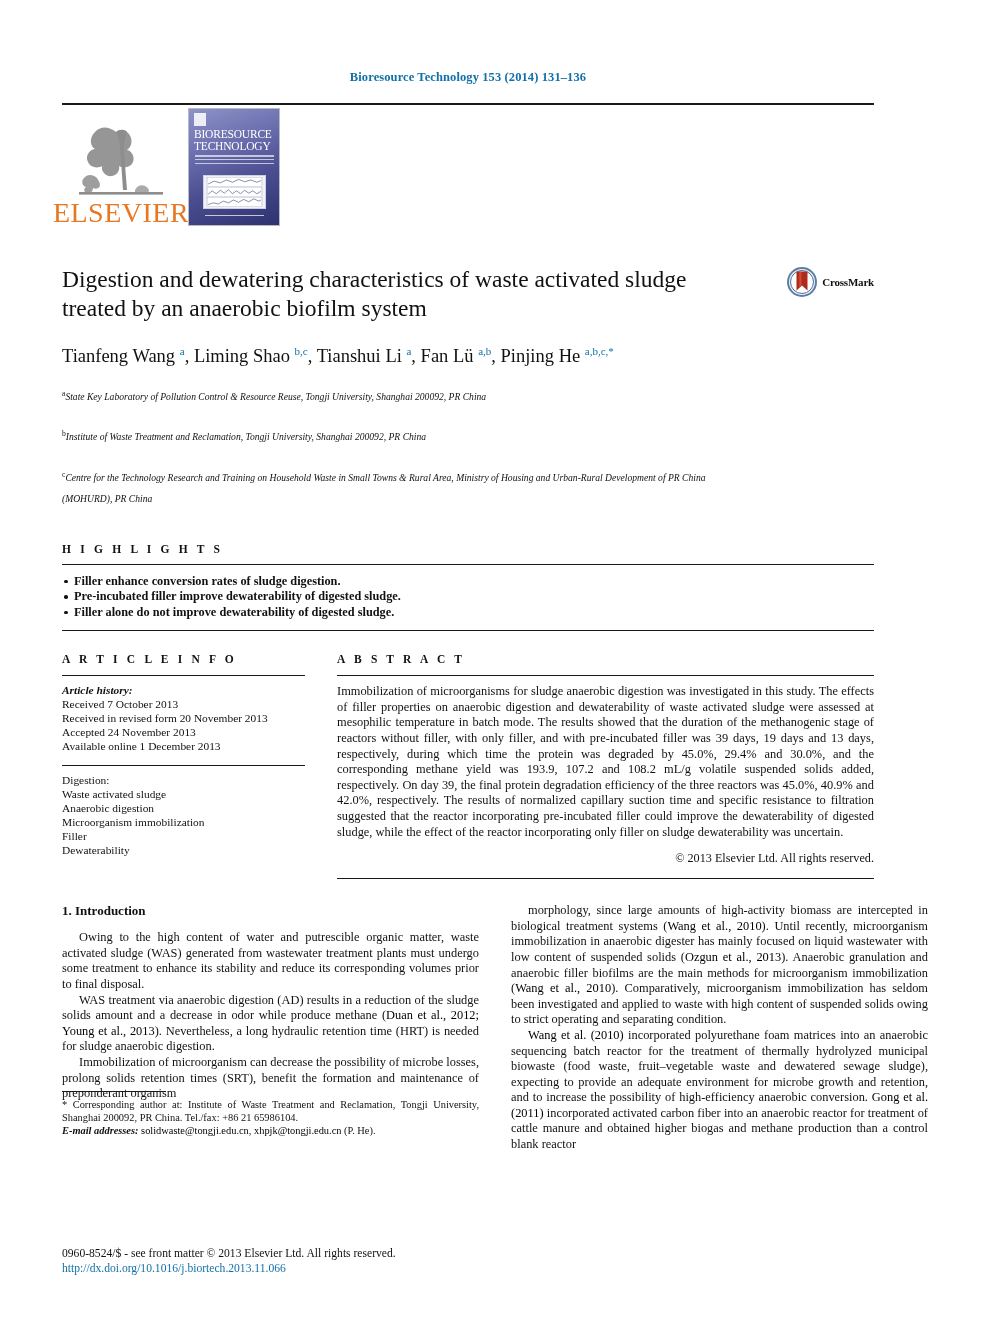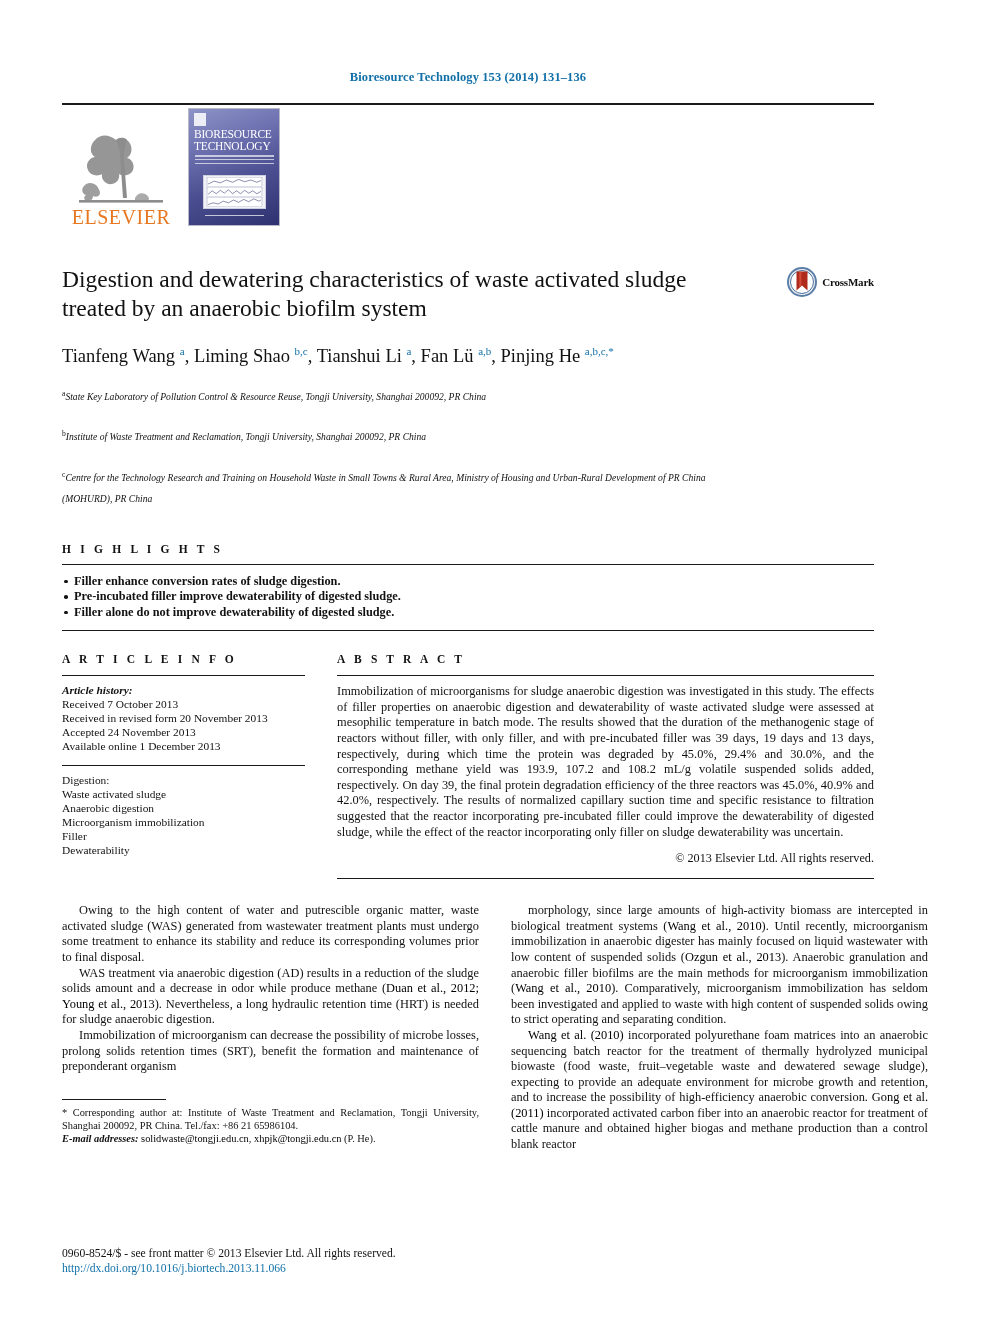--- a/index.html
+++ b/index.html
@@ -48,21 +48,21 @@
     display: flex;
     flex-direction: column;
     justify-content: flex-end;
     align-items: center;
     padding-bottom: 2px;
   }
   .elsevier-tree { display:block; }
   .elsevier-word {
     font-family: "Liberation Serif", serif;
     color: #e87722;
-    font-size: 20px;
+    font-size: 28px;
     letter-spacing: 0.5px;
     line-height: 1;
     margin-top: 1px;
   }
   .journal-band {
     flex: 1 1 auto;
     background: #e6e6e6;
     display: flex;
     flex-direction: column;
     align-items: center;
@@ -255,21 +255,21 @@
   }
   a.ref, .ref {
     color: #000000;
     text-decoration: none;
   }
 
   
   .footnote-wrap {
     position: absolute;
     left: 0;
-    bottom: 8px;
+    bottom: 16px;
     width: 417px;
   }
   .fn-rule { width: 104px; border-top: 1.1px solid #1a1a1a; margin-bottom: 6px; }
   .fn {
     font-family: "Liberation Serif", serif;
     font-size: 10.4px;
     line-height: 13px;
     text-align: justify;
     color: #111;
     margin: 0;
@@ -405,20 +405,21 @@
       <div class="sec-head">A B S T R A C T</div>
       <div class="rule abs-rule"></div>
       <div class="abs-text">Immobilization of microorganisms for sludge anaerobic digestion was investigated in this study. The effects of filler properties on anaerobic digestion and dewaterability of waste activated sludge were assessed at mesophilic temperature in batch mode. The results showed that the duration of the methanogenic stage of reactors without filler, with only filler, and with pre-incubated filler was 39 days, 19 days and 13 days, respectively, during which time the protein was degraded by 45.0%, 29.4% and 30.0%, and the corresponding methane yield was 193.9, 107.2 and 108.2 mL/g volatile suspended solids added, respectively. On day 39, the final protein degradation efficiency of the three reactors was 45.0%, 40.9% and 42.0%, respectively. The results of normalized capillary suction time and specific resistance to filtration suggested that the reactor incorporating pre-incubated filler could improve the dewaterability of digested sludge, while the effect of the reactor incorporating only filler on sludge dewaterability was uncertain.</div>
       <div class="copyright">© 2013 Elsevier Ltd. All rights reserved.</div>
       <div class="abs-bottom-rule"></div>
     </div>
   </div>
 
   <div class="body-cols">
     <div class="bcol">
+      <h2 class="sec-title">1. Introduction</h2>
       <div id="left-paras">
           <p class="ptext">Owing to the high content of water and putrescible organic matter, waste activated sludge (WAS) generated from wastewater treatment plants must undergo some treatment to enhance its stability and reduce its corresponding volumes prior to final disposal.</p>
           <p class="ptext">WAS treatment via anaerobic digestion (AD) results in a reduction of the sludge solids amount and a decrease in odor while produce methane (<span class="ref">Duan et al., 2012; Young et al., 2013</span>). Nevertheless, a long hydraulic retention time (HRT) is needed for sludge anaerobic digestion.</p>
           <p class="ptext">Immobilization of microorganism can decrease the possibility of microbe losses, prolong solids retention times (SRT), benefit the formation and maintenance of preponderant organism</p>
         </div>
 
       <div class="footnote-wrap">
         <div class="fn-rule"></div>
         <p class="fn fn-star">* Corresponding author at: Institute of Waste Treatment and Reclamation, Tongji University, Shanghai 200092, PR China. Tel./fax: +86 21 65986104.</p>
         <p class="fn" id="email-note"><span class="em">E-mail addresses:</span> <span class="ref">solidwaste@tongji.edu.cn</span>, <span class="ref">xhpjk@tongji.edu.cn</span> (P. He).</p>

